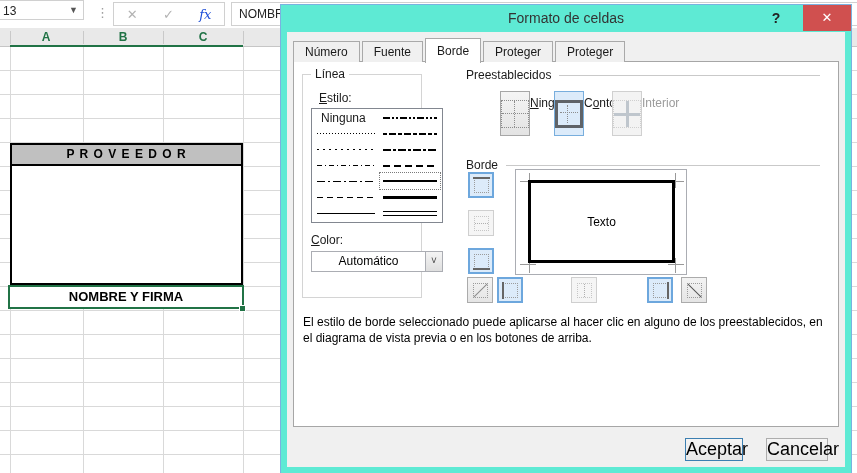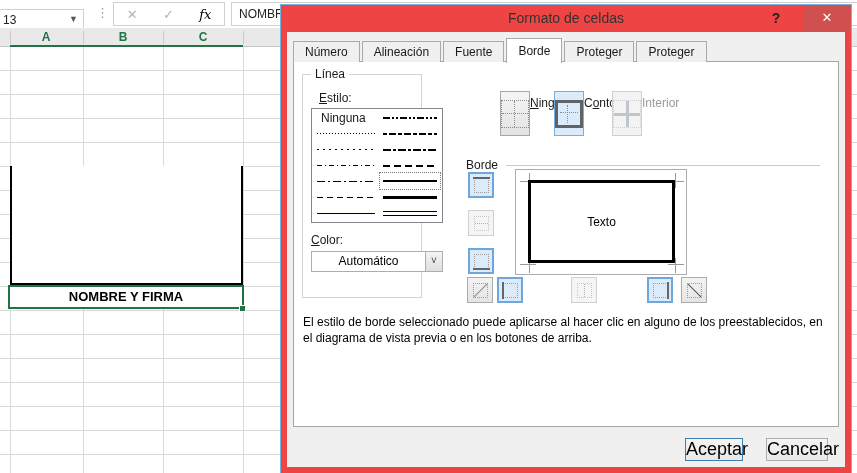--- a/index.html
+++ b/index.html
@@ -2,46 +2,46 @@
 <html><head>
 <meta charset="utf-8">
 <style>
   * { margin:0; padding:0; box-sizing:border-box; }
   html,body { width:857px; height:473px; overflow:hidden; }
   body { font-family:"Liberation Sans","DejaVu Sans",sans-serif; font-size:12px; color:#1a1a1a; background:#fff; position:relative; }
 
   
   .sheet { position:absolute; inset:0; background:#fff; }
   .topbar { position:absolute; left:0; top:0; width:100%; height:28px; background:#fff; }
-  .namebox { position:absolute; left:0; top:9px; width:84px; height:20px; border:1px solid #d0d0d0; border-left:none; background:#fff; }
+  .namebox { position:absolute; left:0; top:0; width:84px; height:20px; border:1px solid #d0d0d0; border-left:none; background:#fff; }
   .namebox .nb-val { position:absolute; left:3px; top:3px; font-size:12px; color:#222; }
   .namebox .nb-arrow { position:absolute; right:5px; top:4px; font-size:9px; color:#555; }
   .splitter { position:absolute; left:96px; top:5px; color:#a0a0a0; font-size:13px; }
   .fbtns { position:absolute; left:113px; top:2px; width:112px; height:24px; border:1px solid #d0d0d0; background:#fff; display:flex; align-items:center; justify-content:space-around; }
   .icx { color:#b3b3b3; font-size:13px; }
   .icchk { color:#b3b3b3; font-size:13px; }
-  .icfx { color:#000000; font-size:13px; font-style:italic; font-family:"DejaVu Serif",serif; }
+  .icfx { color:#1d4ed8; font-size:13px; font-style:italic; font-family:"DejaVu Serif",serif; }
   .fbar { position:absolute; left:231px; top:2px; right:0; height:24px; border:1px solid #d0d0d0; border-right:none; background:#fff; line-height:22px; padding-left:7px; font-size:12px; color:#222; white-space:nowrap; overflow:hidden; }
 
   .colheaders { position:absolute; left:0; top:28px; width:100%; height:19px; background:#e9e9e9; border-bottom:1px solid #c6c6c6; }
   .ch-letter { position:absolute; top:2px; width:30px; margin-left:-15px; text-align:center; color:#217346; font-weight:600; font-size:12px; }
   .ch-sep { position:absolute; top:3px; width:1px; height:13px; background:#c9c9c9; }
   .ch-green { position:absolute; left:10px; top:17px; width:233px; height:2px; background:#217346; }
 
   .grid { position:absolute; left:0; top:47px; width:100%; bottom:0;
     background-image:repeating-linear-gradient(180deg, transparent 0 23px, #d9d9d9 23px 24px); }
   .vline { position:absolute; top:47px; bottom:0; width:1px; background:#d9d9d9; }
 
   .cell-proveedor { position:absolute; left:10px; top:143px; width:233px; height:23px; background:#c0c0c0; border:2px solid #000; text-align:center; line-height:19px; font-weight:700; font-size:12px; letter-spacing:1px; color:#000; }
   .cell-big { position:absolute; left:10px; top:166px; width:233px; height:119px; background:#fff; border:2px solid #000; border-top:none; }
   .cell-nombre { position:absolute; left:8px; top:285px; width:236px; height:24px; background:#fff; border:2px solid #217346; text-align:center; line-height:20px; font-weight:600; font-size:13px; color:#000; }
   .fill-handle { position:absolute; left:239px; top:305px; width:7px; height:7px; background:#217346; border:1px solid #fff; }
 
   
-  .dialog { position:absolute; left:281px; top:5px; width:570px; height:468px; background:#ef4444; box-shadow:0 0 0 1px #79b2e0; }
+  .dialog { position:absolute; left:281px; top:5px; width:570px; height:468px; background:#5eead4; box-shadow:0 0 0 1px #79b2e0; }
   .dlg-title { position:absolute; left:0; top:0; width:100%; height:27px; text-align:center; font-size:14px; color:#333; line-height:26px; }
   .dlg-help { position:absolute; right:64px; top:2px; width:22px; height:22px; text-align:center; font-weight:700; font-size:14px; color:#222; line-height:22px; }
   .dlg-close { position:absolute; right:0; top:0; width:48px; height:26px; background:#d0504f; color:#fff; text-align:center; line-height:25px; font-size:13px; font-weight:700; }
   .dlg-body { position:absolute; left:6px; right:6px; top:27px; bottom:6px; background:#f0f0f0; }
 
   .tabs { position:absolute; left:6px; top:5px; height:25px; display:flex; align-items:flex-end; z-index:3; }
   .tab { background:#f0f0f0; border:1px solid #a9a9a9; border-bottom:none; padding:3px 11px 3px 11px; margin-right:2px; font-size:12px; color:#1a1a1a; height:21px; }
   .tab.active { background:#fff; height:25px; padding-top:5px; margin-bottom:-1px; z-index:4; position:relative; }
 
   .panel { position:absolute; left:6px; top:29px; width:546px; height:366px; background:#fff; border:1px solid #a6a6a6; z-index:2; }
@@ -158,34 +158,34 @@
     <span class="ch-sep" style="left:243px;"></span>
     <div class="ch-green"></div>
   </div>
 
   <div class="grid"></div>
   <div class="vline" style="left:10px;"></div>
   <div class="vline" style="left:83px;"></div>
   <div class="vline" style="left:163px;"></div>
   <div class="vline" style="left:243px;"></div>
 
+  <div class="cell-proveedor">P R O V E E D O R</div>
   <div class="cell-big"></div>
   <div class="cell-nombre">NOMBRE Y FIRMA</div>
   <div class="fill-handle"></div>
 </div>
 
 <div class="dialog">
   <div class="dlg-title">Formato de celdas</div>
   <div class="dlg-help">?</div>
   <div class="dlg-close">✕</div>
 
   <div class="dlg-body">
     <div class="tabs">
         <div class="tab">Número</div>
-        <div class="tab">Alineación</div>
         <div class="tab">Fuente</div>
         <div class="tab active">Borde</div>
         <div class="tab">Proteger</div>
         <div class="tab">Proteger</div>
       </div>
 
     <div class="panel">
       <div class="groupbox">
         <span class="gb-legend">Línea</span>
         <div class="lbl-estilo"><u>E</u>stilo:</div>
@@ -237,20 +237,24 @@
               </div>
             </div>
         </div>
         <div class="lbl-color"><u>C</u>olor:</div>
         <div class="dd">
           <div class="dd-value">Automático</div>
           <div class="dd-btn">˅</div>
         </div>
       </div>
 
+      <div class="hdr-row hdr-preest">
+        <span class="hdr-label">Preestablecidos</span>
+        <span class="line"></span>
+      </div>
       <div>
           <div class="pcol pcol-0 normal">
             <div class="pbtn normal">
               <div class="picon pi-ninguno"></div>
             </div>
             <div class="plabel"><u>N</u>inguno</div>
           </div>
           <div class="pcol pcol-1 selected">
             <div class="pbtn selected">
               <div class="picon pi-contorno"></div>

